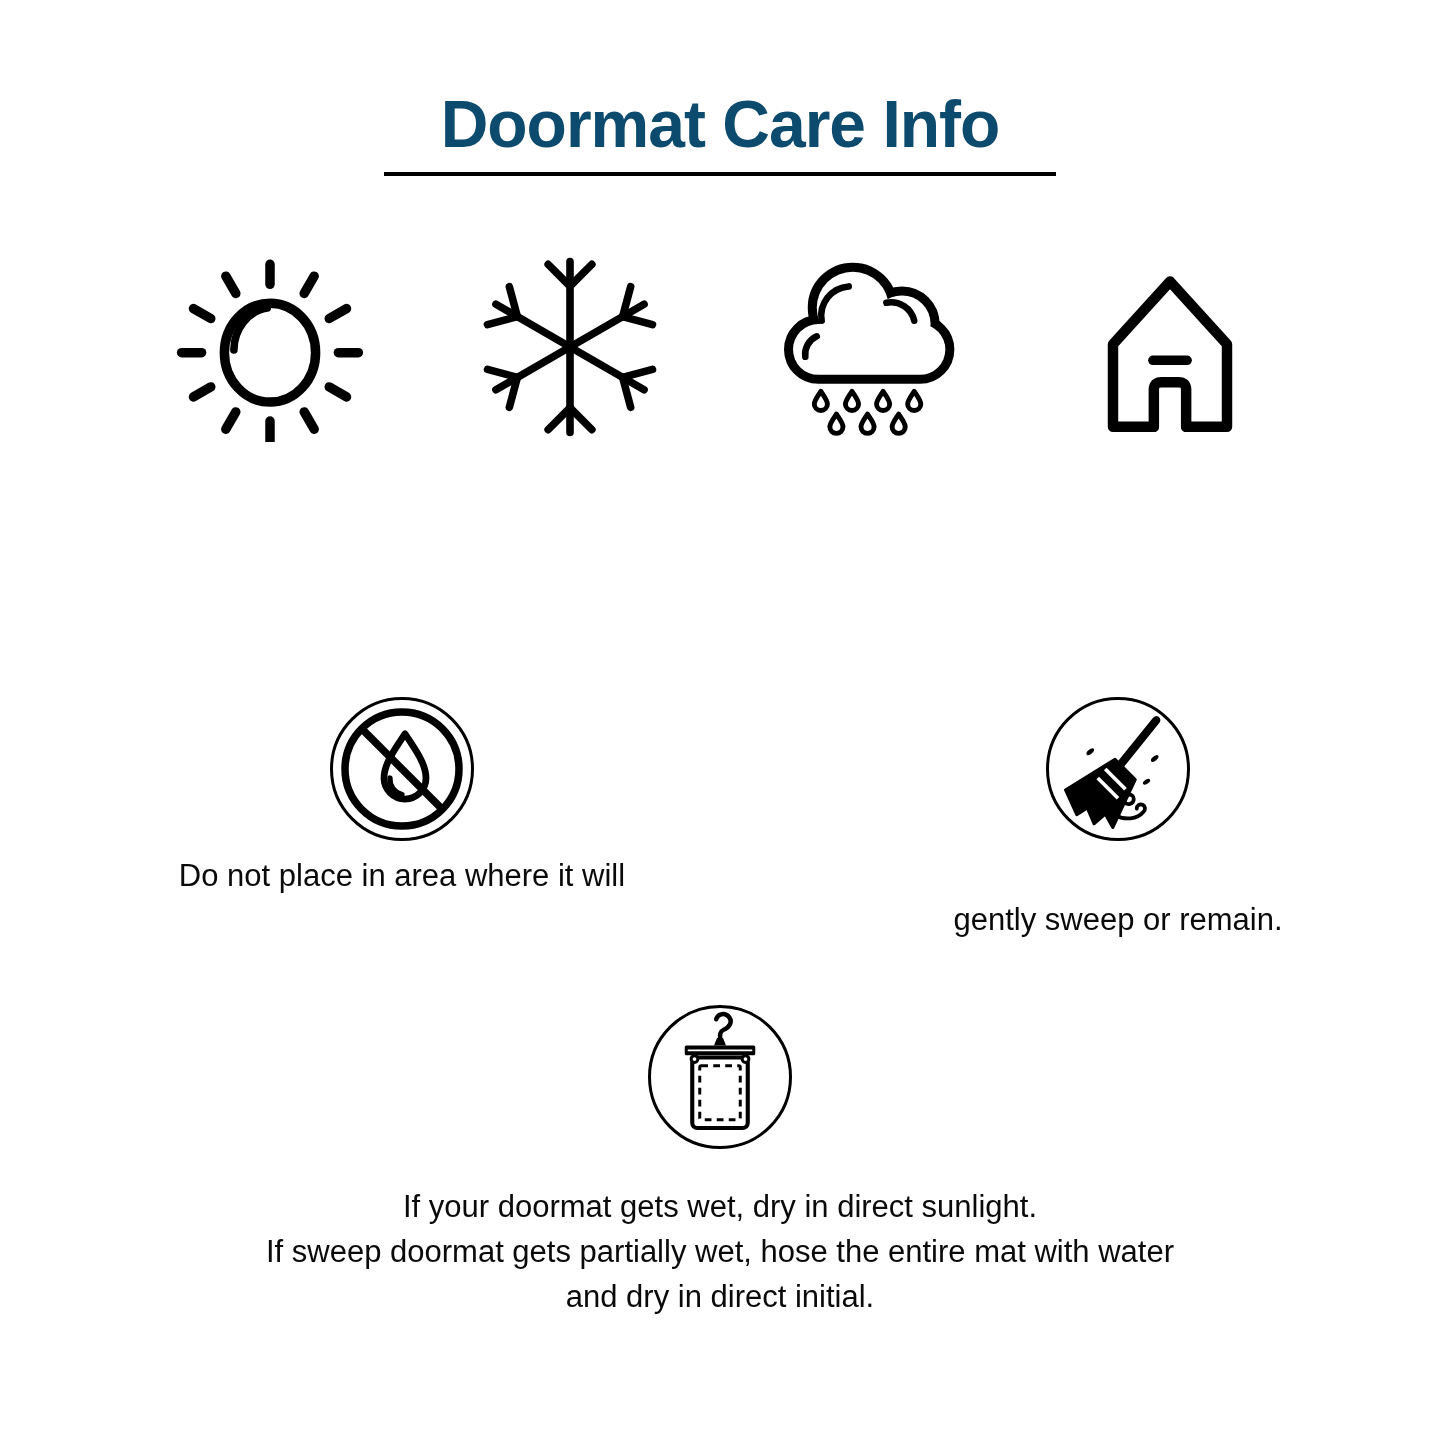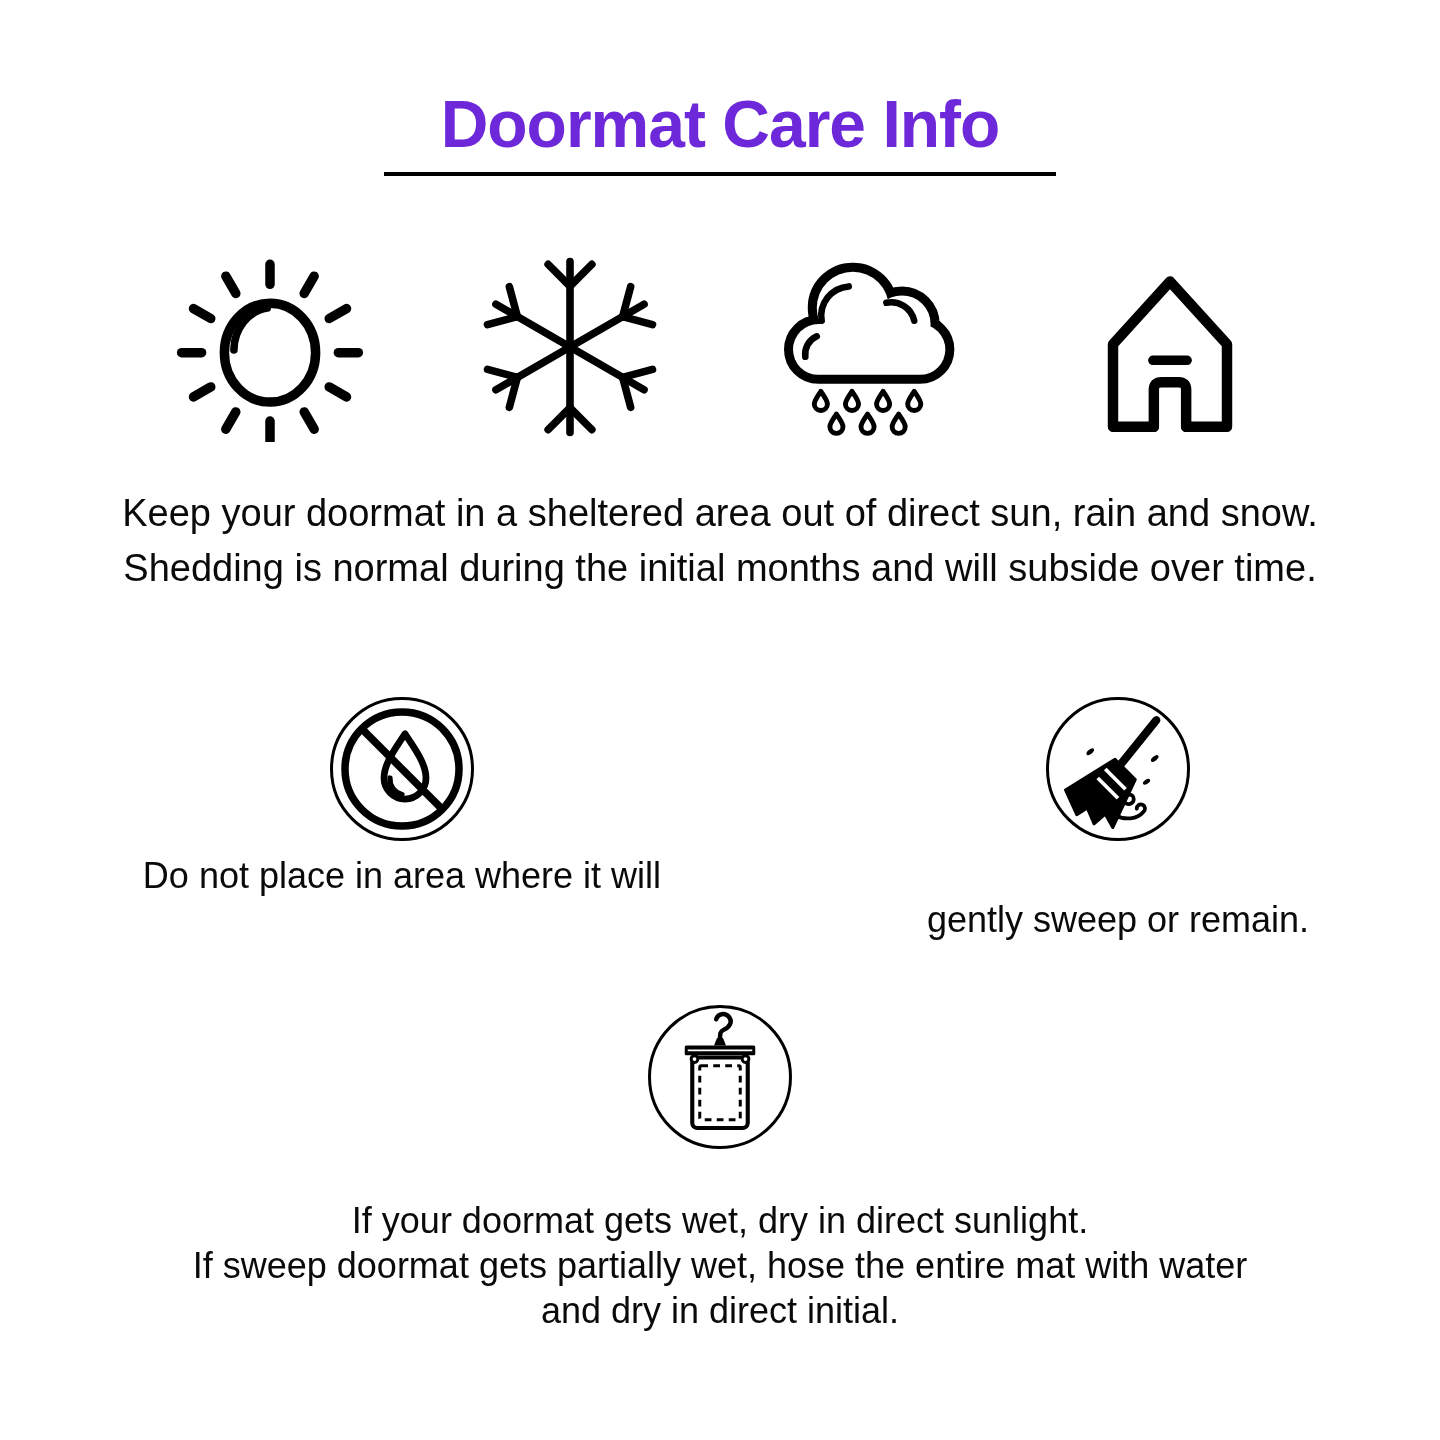--- a/index.html
+++ b/index.html
@@ -1,34 +1,34 @@
 <!DOCTYPE html>
 <html><head>
 <meta charset="utf-8">
 <style>
   html,body{margin:0;padding:0;background:#ffffff;}
   .canvas{
     position:relative;width:1440px;height:1440px;background:#ffffff;
     font-family:"Liberation Sans",sans-serif;color:#0a0a0a;overflow:hidden;
   }
   .header{position:absolute;top:86px;left:0;width:100%;text-align:center;}
-  .title{font-size:66px;font-weight:700;margin:0;letter-spacing:-1px;color:#6d28d9;}
+  .title{font-size:66px;font-weight:700;margin:0;letter-spacing:-1px;color:#0c4a6e;}
   .title-underline{width:672px;height:4px;background:#000;margin:10px auto 0;}
   .icons-row{position:absolute;top:252px;left:0;width:100%;display:flex;justify-content:center;align-items:center;gap:110px;}
   .wicon{width:190px;height:190px;display:flex;align-items:center;justify-content:center;}
   .wicon svg{width:100%;height:100%;display:block;}
   .intro{position:absolute;top:486px;left:0;width:100%;text-align:center;font-size:38px;line-height:55px;margin:0;}
   .care{position:absolute;top:694px;text-align:center;}
   .care-left{left:112px;width:580px;}
   .care-right{left:828px;width:580px;}
   .badge{width:150px;height:150px;margin:0 auto;}
   .badge svg{width:100%;height:100%;display:block;}
-  .caption{font-size:36px;line-height:44px;margin:10px 0 0;}
+  .caption{font-size:31px;line-height:44px;margin:10px 0 0;}
   .drying{position:absolute;top:1002px;left:0;width:100%;text-align:center;}
-  .drying .caption{margin-top:46px;line-height:45px;}
+  .drying .caption{margin-top:32px;line-height:45px;}
 </style>
 </head>
 <body>
 
 <div class="canvas">
 
   <div class="header">
     <h1 class="title">Doormat Care Info</h1>
     <div class="title-underline"></div>
   </div>
@@ -126,24 +126,20 @@
       <svg viewBox="0 0 200 200">
         <g stroke="#000" stroke-width="11" fill="none" stroke-linejoin="round" stroke-linecap="round">
           <path d="M83,184 H40 V97 L100,31 L160,97 V184 H117"></path>
           <path d="M83,184 V145 Q83,137 91,137 H109 Q117,137 117,145 V184"></path>
           <line x1="82" y1="114" x2="118" y2="114" stroke-width="10"></line>
         </g>
       </svg>
     </div>
   </div>
 
-  <p class="intro">
-    <span>Keep your doormat in a sheltered area out of direct sun, rain and snow.</span><br>
-    <span>Shedding is normal during the initial months and will subside over time.</span>
-  </p>
 
   <section class="care care-left">
     <div class="badge">
       <svg viewBox="0 0 200 200">
         <circle cx="100" cy="100" r="94" stroke="#000" stroke-width="4" fill="none"></circle>
         <circle cx="100" cy="100" r="76" stroke="#000" stroke-width="10" fill="none"></circle>
         <path d="M104,53 C92,72 76,92 76,112 A28,28 0 0 0 132,112 C132,92 116,72 104,53 Z" stroke="#000" stroke-width="9" fill="#fff" stroke-linejoin="round"></path>
         <path d="M84,112 A21,21 0 0 0 100,134" stroke="#000" stroke-width="7" fill="none" stroke-linecap="round"></path>
         <line x1="47" y1="47" x2="153" y2="153" stroke="#000" stroke-width="10" stroke-linecap="round"></line>
       </svg>

